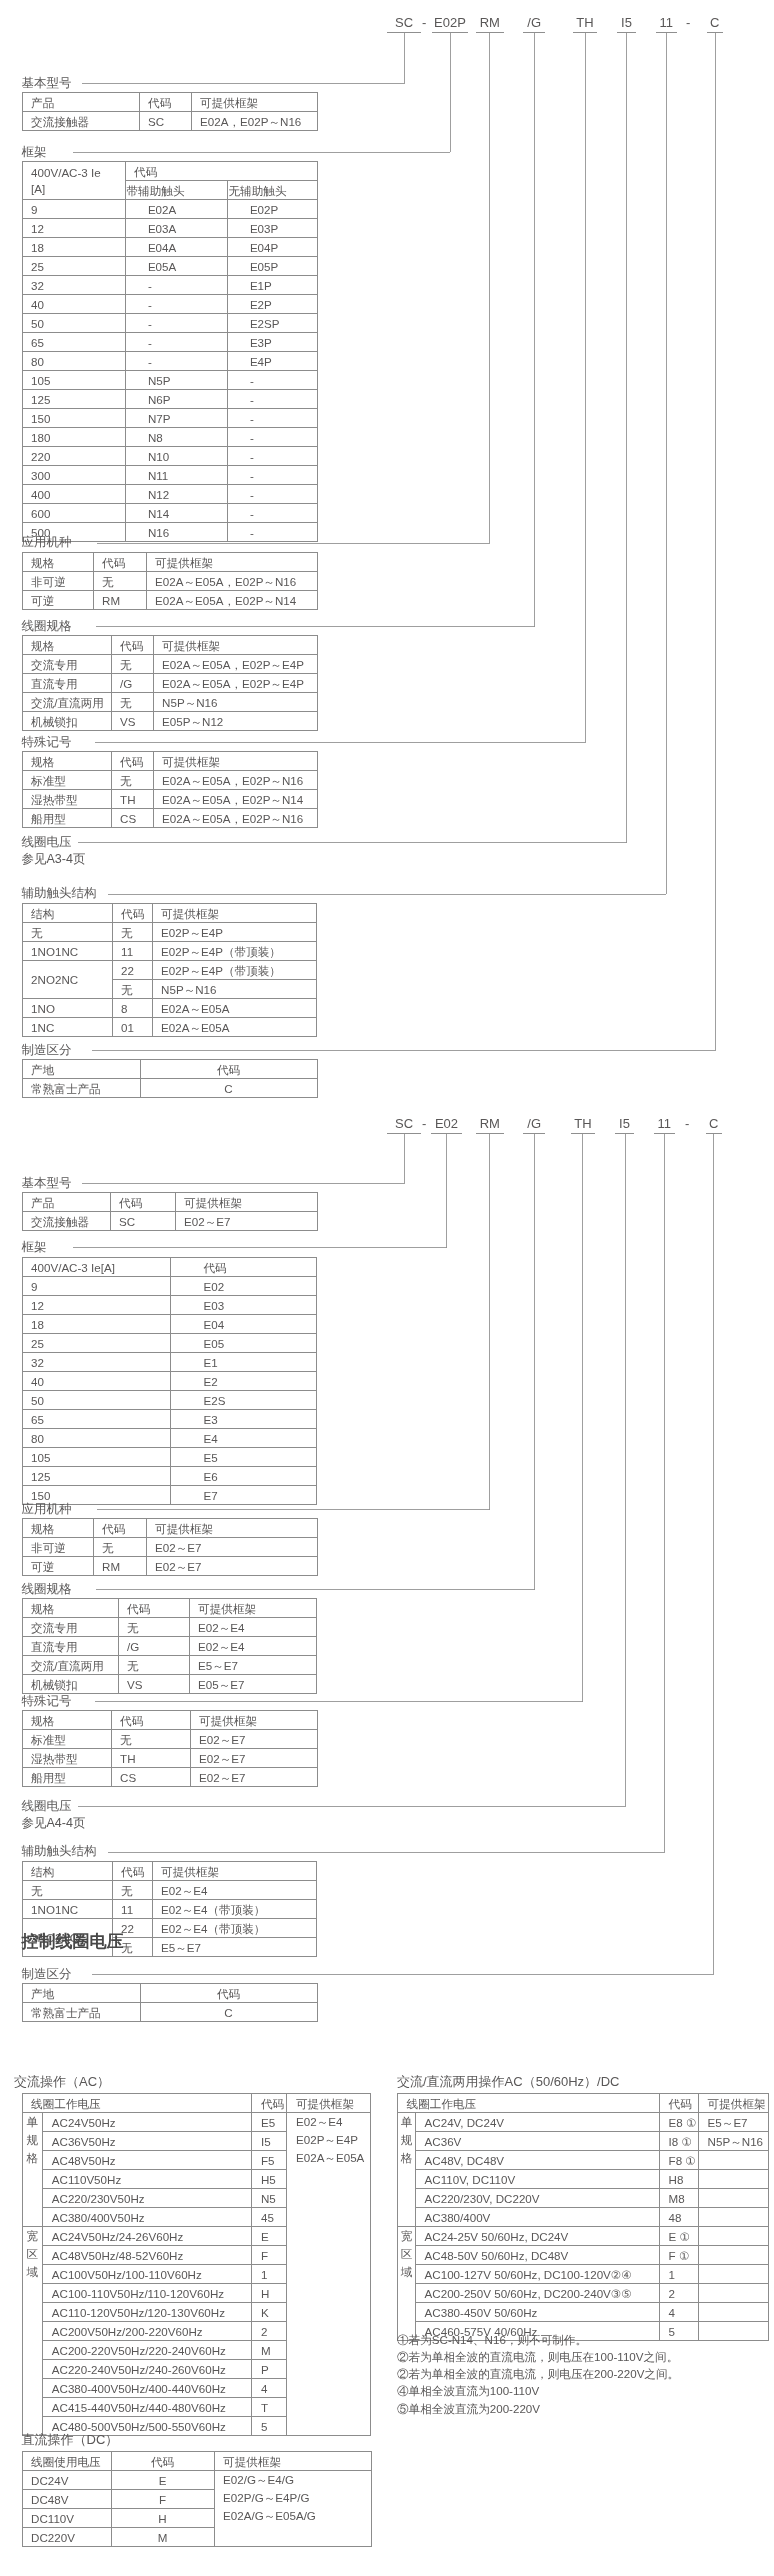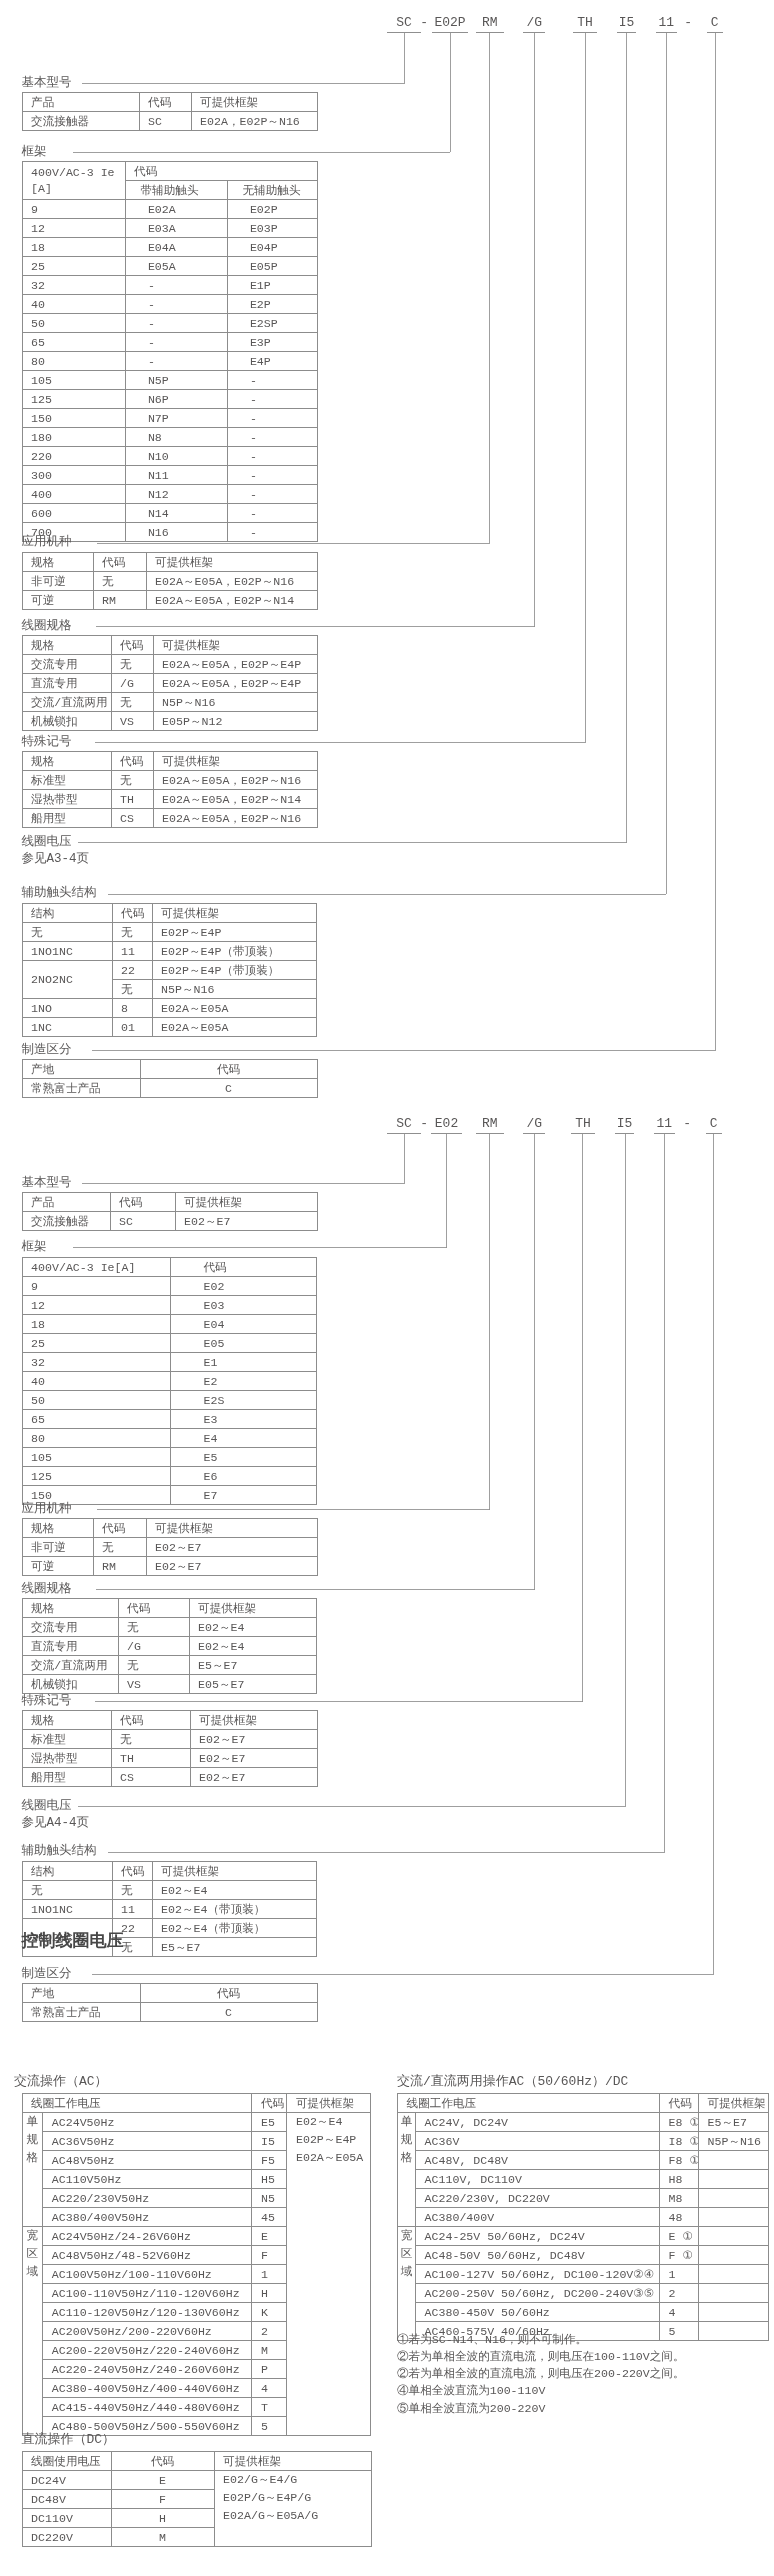--- a/index.html
+++ b/index.html
@@ -1,36 +1,36 @@
 <!DOCTYPE html>
 <html style="font-size:13.8px"><head>
 <meta charset="utf-8">
 <style>
   html,body{margin:0;padding:0;background:#fff;}
   .page{position:relative;width:775px;height:2576px;background:#ffffff;overflow:hidden;
-        font-family:Liberation Mono, monospace;color:#595757;}
+        font-family:Liberation Sans, sans-serif;color:#595757;}
   svg.lines{position:absolute;left:0;top:0;pointer-events:none;}
   svg.lines path{stroke:#8f8f8f;stroke-width:1;fill:none;shape-rendering:crispEdges;}
   .tokens{position:absolute;left:0;top:0;width:775px;height:0;}
   .tok{position:absolute;display:inline-block;text-align:center;font-size:13px;line-height:14.6px;
        padding-bottom:1.7px;border-bottom:0.9px solid #8f8f8f;color:#595757;white-space:nowrap;}
   .tok.dash{border-bottom:none;}
   .sec-label{position:absolute;left:21.5px;font-size:12.5px;line-height:15.5px;white-space:nowrap;color:#595757;}
   .note{position:absolute;left:21.5px;font-size:12.5px;line-height:15.5px;color:#595757;}
   .h1{position:absolute;left:21.5px;font-size:17px;font-weight:bold;color:#474747;line-height:20.7px;}
   .sub{position:absolute;font-size:13px;line-height:16.4px;color:#595757;white-space:nowrap;}
   .fnote{position:absolute;left:397px;font-size:11.6px;line-height:17px;color:#595757;white-space:nowrap;}
   .tbl{position:absolute;border-collapse:collapse;table-layout:fixed;font-size:11.6px;color:#595757;background:#fff;}
   .tbl th,.tbl td{border:0.9px solid #8c8c8c;height:18px;padding:0 3.4px 0 8.6px;font-weight:normal;
                   text-align:left;vertical-align:middle;white-space:nowrap;overflow:hidden;line-height:17px;}
   .tbl th.pre{white-space:pre-line;line-height:15.5px;}
   .tbl td.vlabel{white-space:pre-line;text-align:center;vertical-align:top;line-height:18px;padding:0;}
   .tbl td.topcell{white-space:pre-line;vertical-align:top;line-height:18px;}
   .frame1 tbody td:nth-child(2),.frame1 tbody td:nth-child(3){padding-left:22.4px;}
-  .frame1 thead tr:nth-child(2) th{padding-left:15px;}
+  .frame1 thead tr:nth-child(2) th{padding-left:1px;}
   .frame2 tbody td:nth-child(2),.frame2 thead th:nth-child(2){padding-left:33px;}
   .manu td:nth-child(2),.manu th:nth-child(2){text-align:center;padding-left:3.4px;}
   .dctbl tbody td:nth-child(2),.dctbl thead th:nth-child(2){text-align:center;padding-left:3.4px;}
 </style>
 </head>
 <body>
 
 <div class="page">
 
   <svg class="lines" width="775" height="2576" viewBox="0 0 900 2993">
@@ -172,21 +172,21 @@
           <td>400</td>
           <td>N12</td>
           <td>-</td>
         </tr>
         <tr>
           <td>600</td>
           <td>N14</td>
           <td>-</td>
         </tr>
         <tr>
-          <td>700</td>
+          <td>500</td>
           <td>N16</td>
           <td>-</td>
         </tr>
       </tbody>
     </table>
 
   <div class="sec-label" style="top:535px">应用机种</div>
   <table class="tbl" style="left: 21.5px; top: 552px; width: 294px;">
       <colgroup>
         <col style="width: 71px;">

